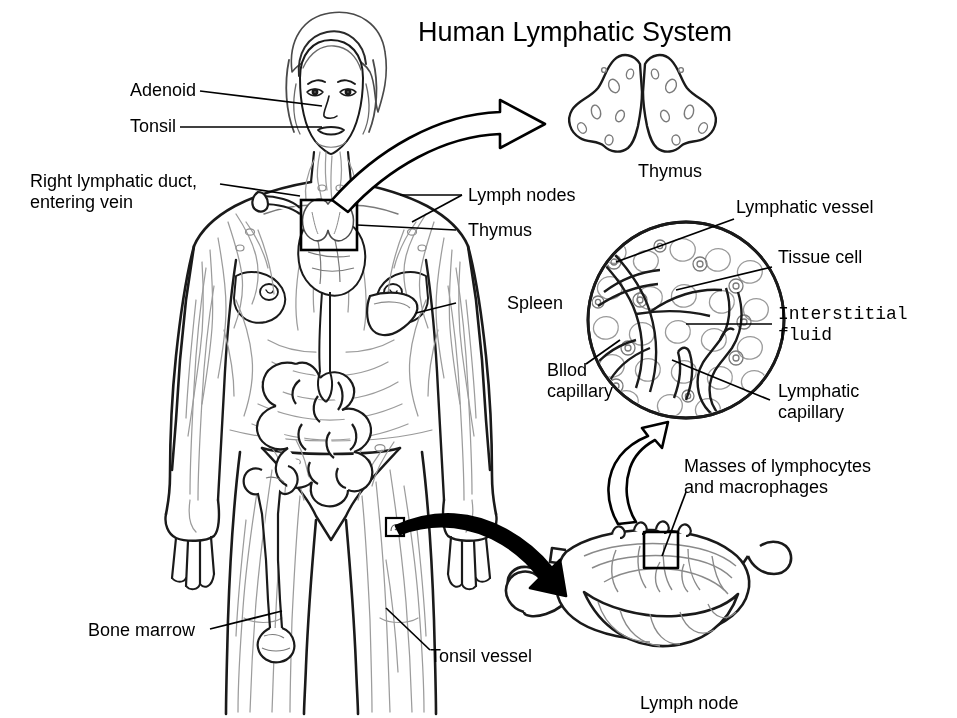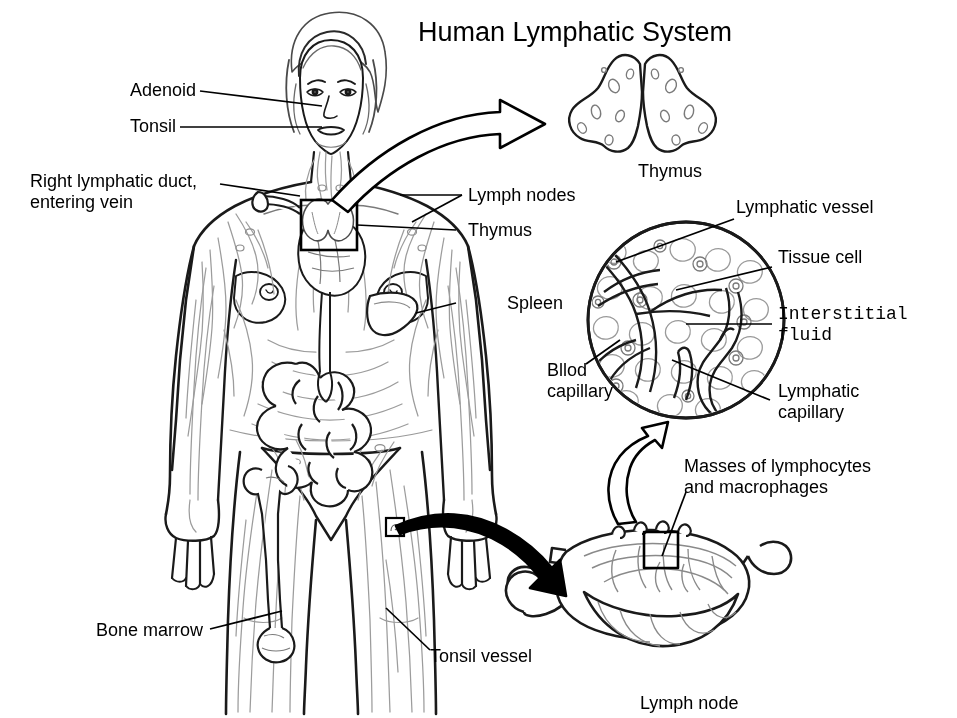--- a/index.html
+++ b/index.html
@@ -539,19 +539,19 @@
 
   <div class="lbl" style="left:778px; top:381px;">Lymphatic
 capillary</div>
 
   <div class="lbl" style="left:511px; top:360px;margin-left:36px;">Bllod
 capillary</div>
 
   <div class="lbl" style="left:684px; top:456px;">Masses of lymphocytes
 and macrophages</div>
 
-  <div class="lbl" style="left:96px; top:620px;">Bone marrow</div>
+  <div class="lbl" style="left:88px; top:620px;">Bone marrow</div>
 
   <div class="lbl" style="left:430px; top:646px;">Tonsil vessel</div>
 
   <div class="lbl" style="left:640px; top:648px;margin-top:45px;">Lymph node</div>
 
 </div>
 
 </body></html>

